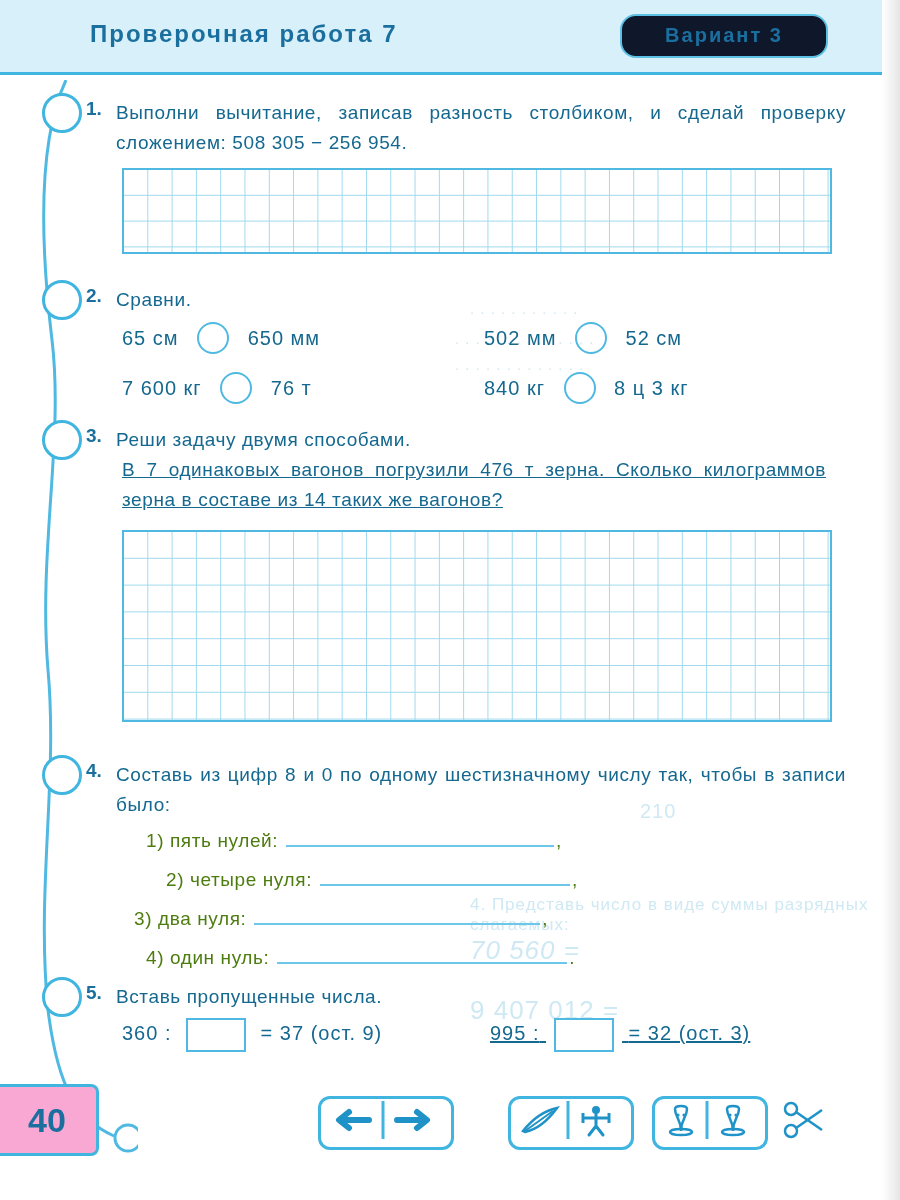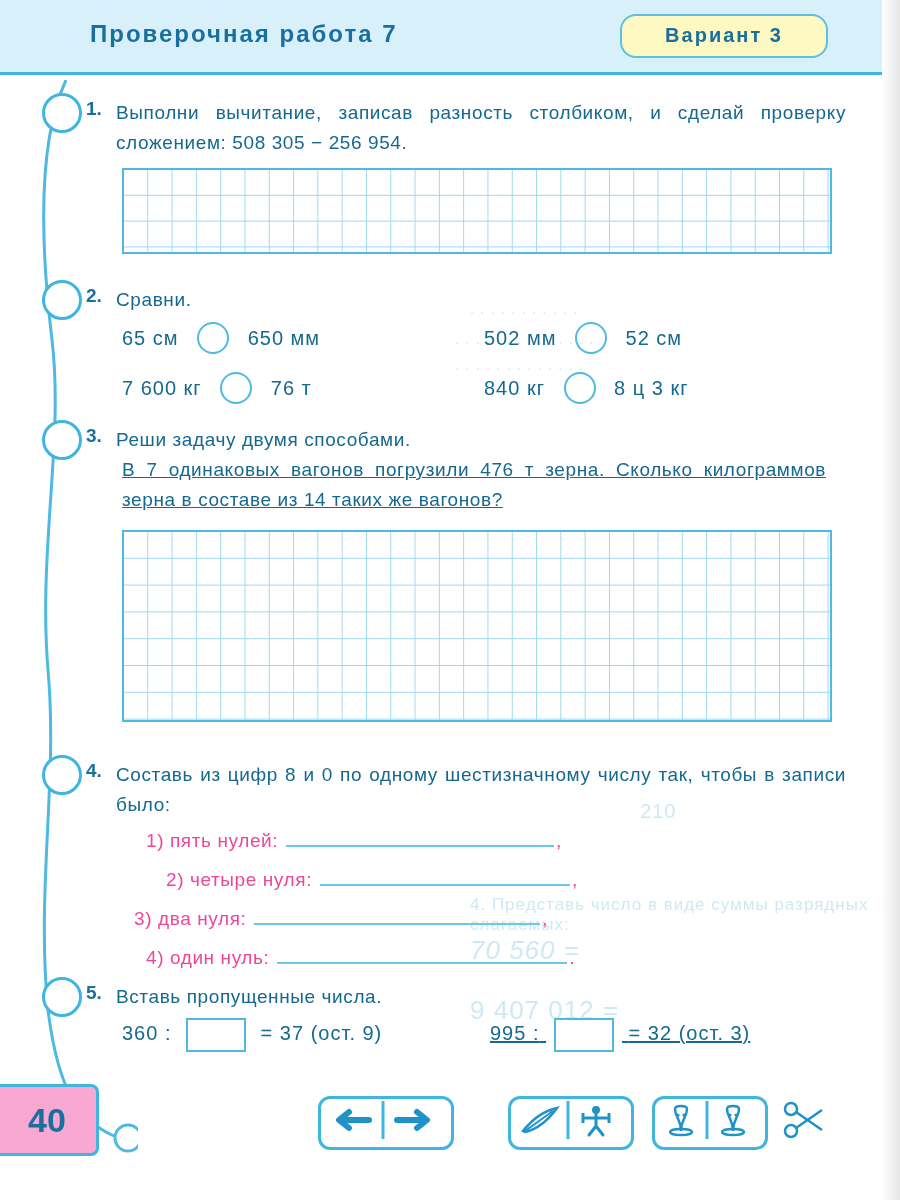--- a/index.html
+++ b/index.html
@@ -42,21 +42,21 @@
     color: #1b6f9e;
   }
   .variant-box {
     position: absolute;
     right: 72px;
     top: 14px;
     min-width: 172px;
     padding: 8px 16px 9px 16px;
     border: 2px solid #5bc0e4;
     border-radius: 16px;
-    background: #fef9c3;
+    background: #0f172a;
     text-align: center;
     font-size: 20px;
     font-weight: bold;
     letter-spacing: 2px;
     color: #1b6f9e;
   }
   
   .ghost {
     position: absolute;
     color: #cfe9f4;
@@ -150,21 +150,21 @@
     border: 2px solid #4fb9e2;
     border-radius: 50%;
     vertical-align: middle;
     margin: 0 12px;
   }
   .cmp-item { display: inline-block; vertical-align: middle; }
   
   .subitem {
     position: absolute;
     font-size: 19px;
-    color: #ec4899;
+    color: #4d7c0f;
     letter-spacing: 0.6px;
   }
   .blankline {
     display: inline-block;
     border-bottom: 2px solid #6cc7e8;
     height: 18px;
     vertical-align: baseline;
     margin: 0 2px;
   }
   

